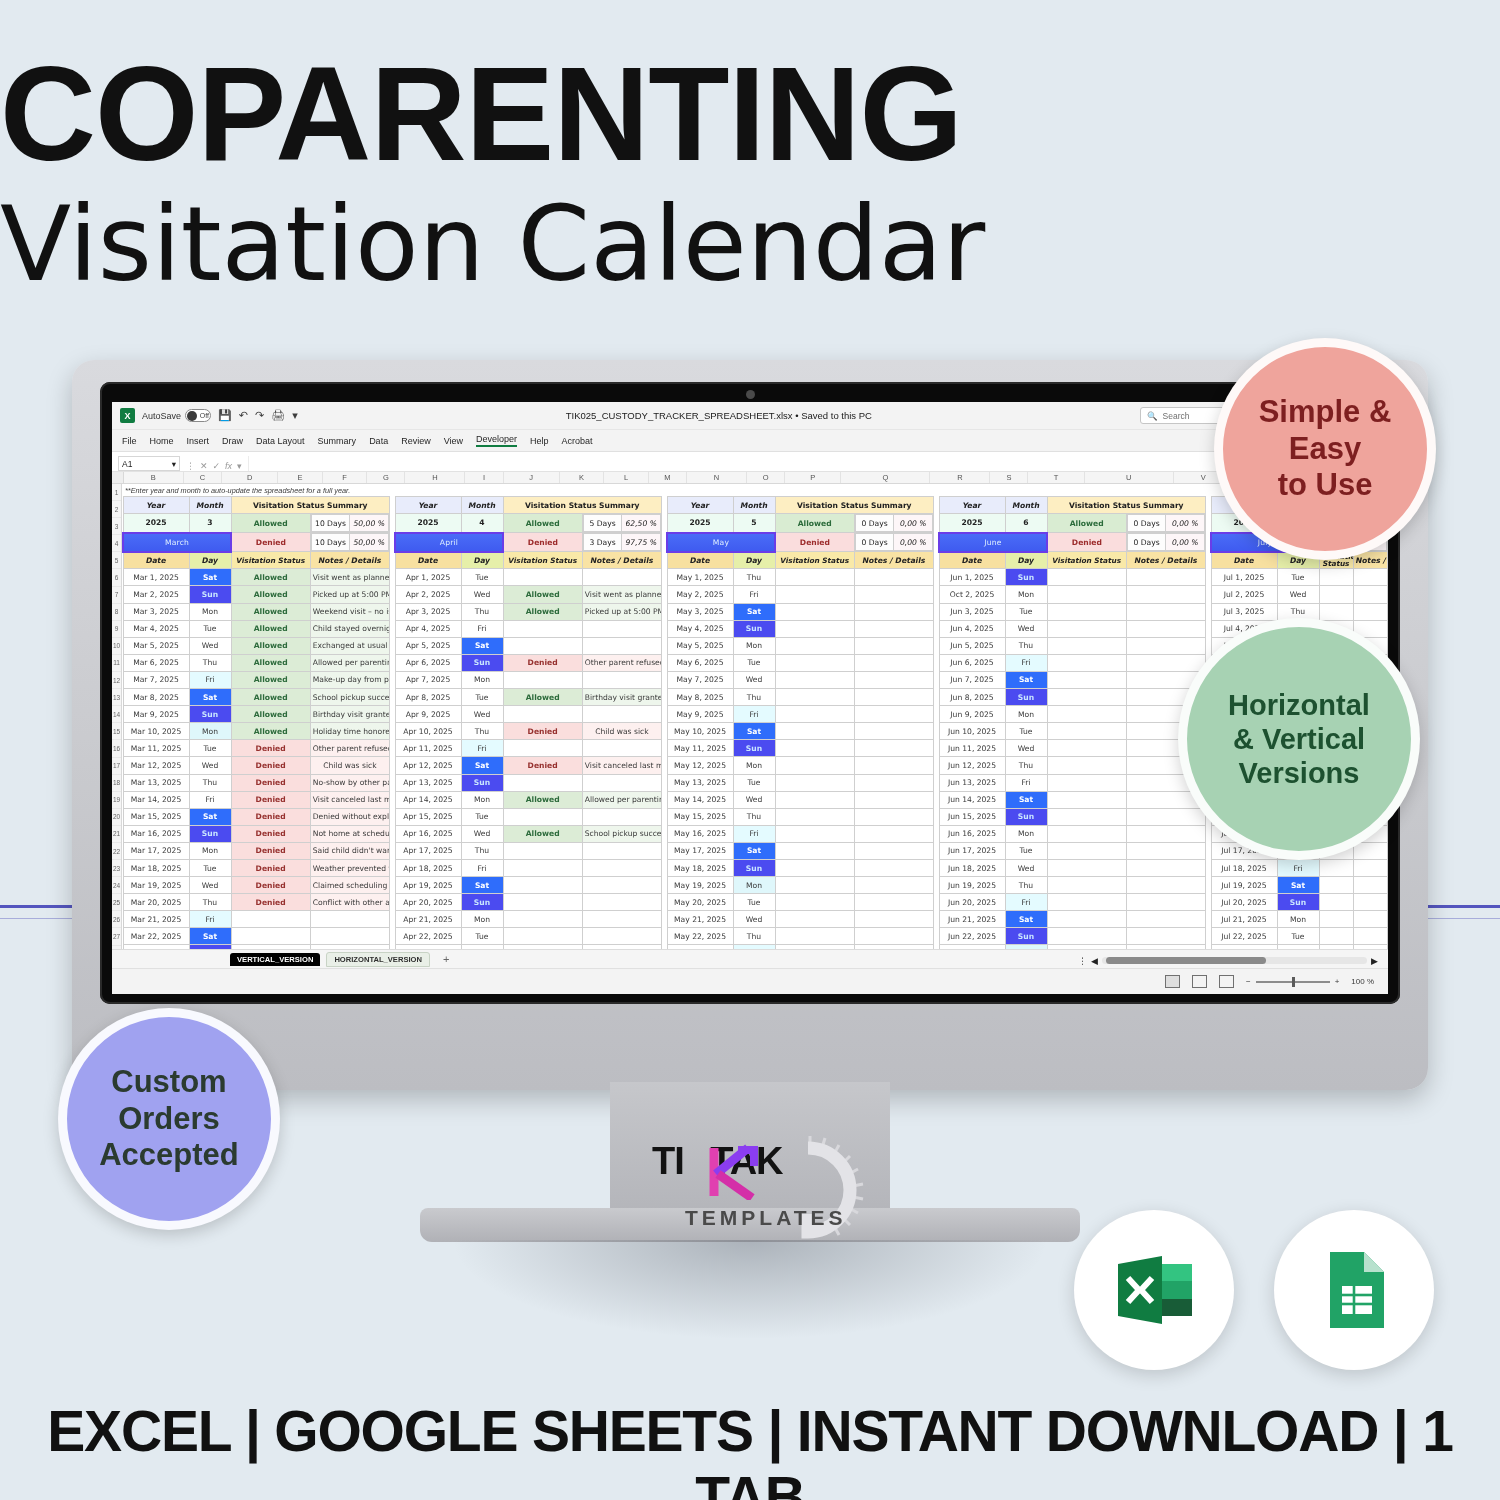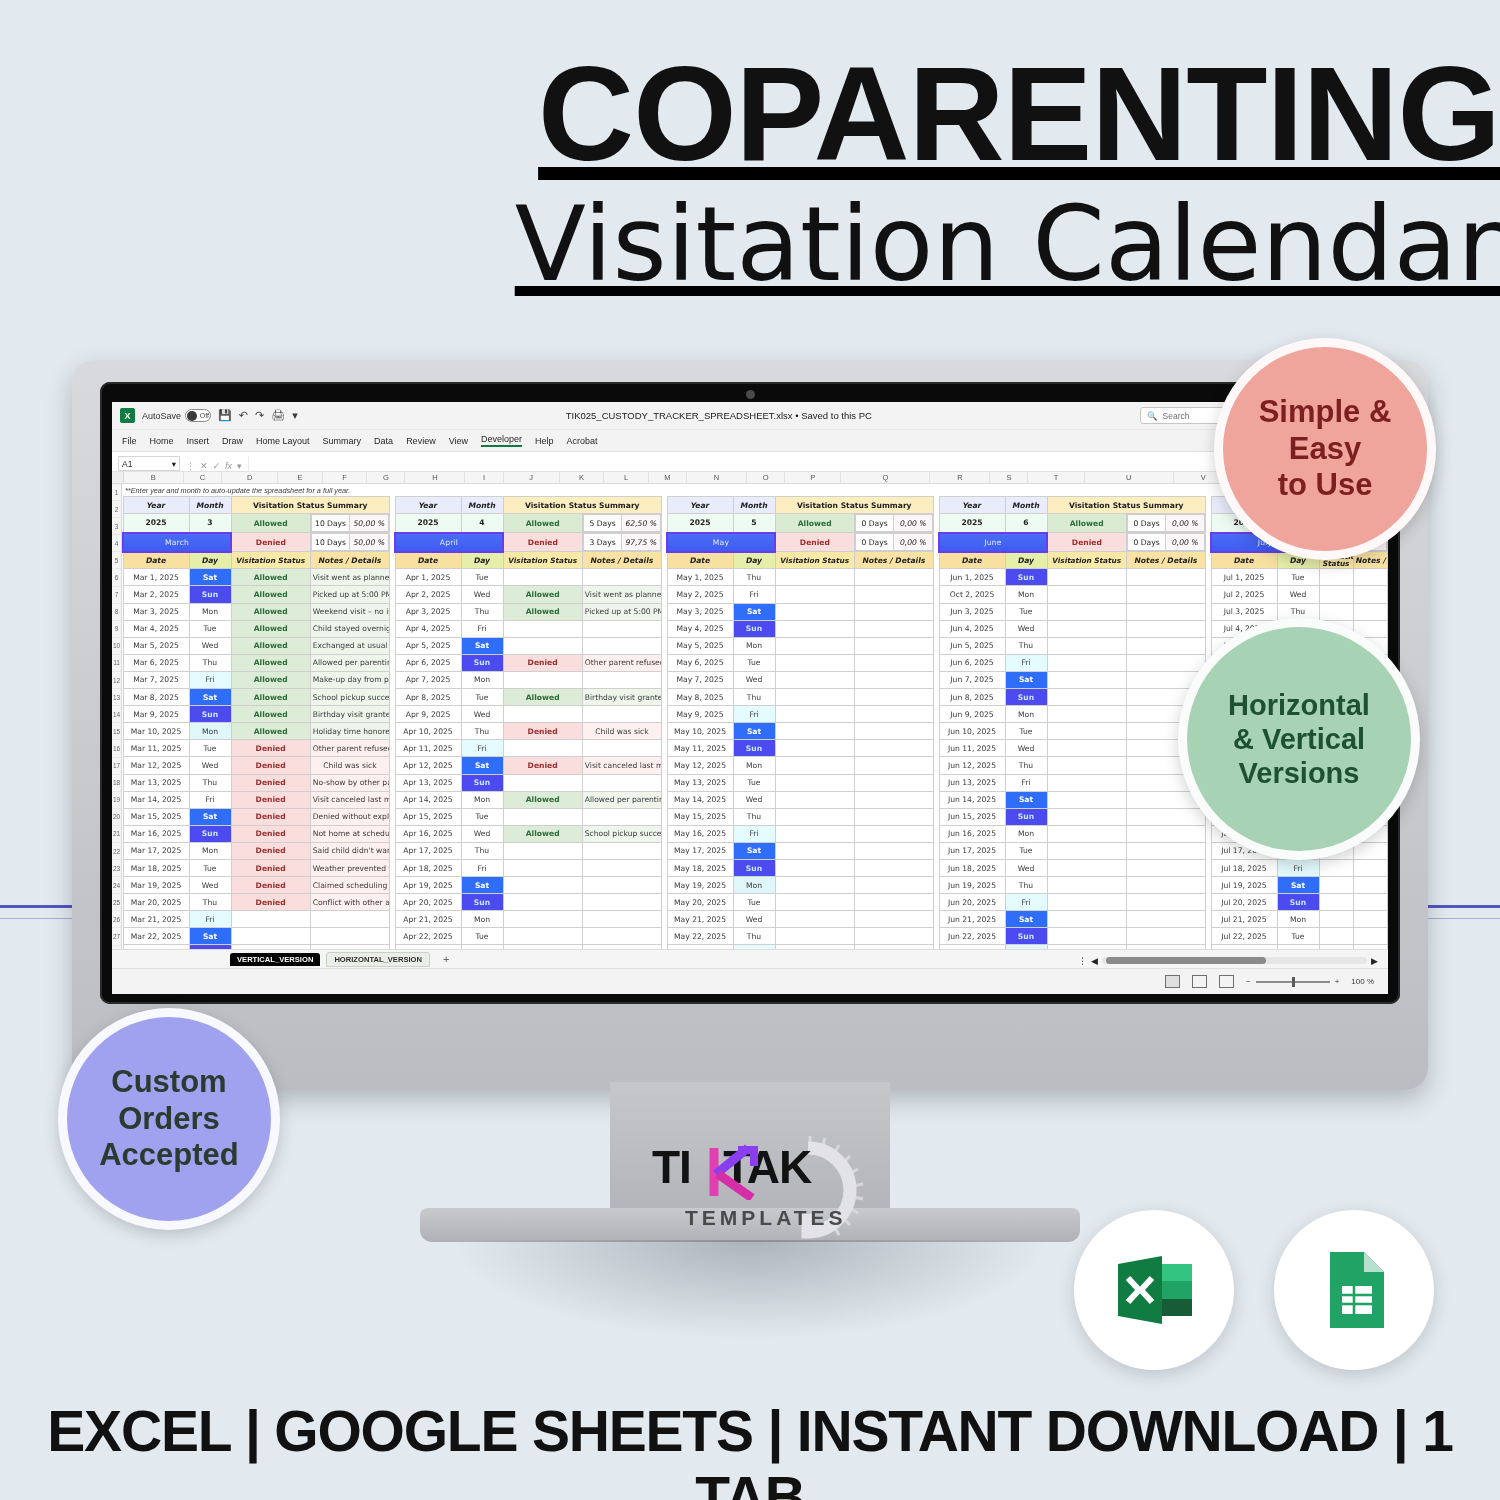--- a/index.html
+++ b/index.html
@@ -9,21 +9,21 @@
     background: #e2eaf0;
     position: relative;
     overflow: hidden;
   }
   
   .bg-line { position: absolute; left: 0; width: 1500px; height: 3px; background: #3b3bb5; opacity: .85; }
   .bg-line.l1 { top: 905px; }
   .bg-line.l2 { top: 918px; height: 1px; opacity:.35; }
 
   
-  .title-wrap { position: absolute; top: 48px; left: 0; width: 1500px; text-align: right; text-decoration: underline; }
+  .title-wrap { position: absolute; top: 48px; left: 0; width: 1500px; text-align: left; }
   .title-main {
     font-size: 133px; font-weight: 700; letter-spacing: -1px; color: #111;
     line-height: 1.0; font-family: "Liberation Sans", sans-serif;
   }
   .title-sub {
     font-size: 104px; font-weight: 400; color: #111; line-height: 1.15; margin-top: 4px;
     font-family: "DejaVu Sans", sans-serif;
   }
 
   
@@ -183,21 +183,21 @@
     border: 9px solid rgba(255,255,255,.93);
     box-shadow: 0 5px 16px rgba(0,0,0,.18);
     font-weight:700; line-height:1.18;
   }
   .badge-simple { left:1214px; top:338px; width:222px; height:222px; background:#efa49c; color:#7d1f20; font-size:31px; }
   .badge-versions { left:1178px; top:618px; width:242px; height:242px; background:#a7d2b3; color:#1d5130; font-size:29px; }
   .badge-custom { left:58px; top:1008px; width:222px; height:222px; background:#a0a2f0; color:#2b3b30; font-size:31px; }
 
   
   .logo { position:absolute; left: 630px; top: 1128px; width: 260px; height: 130px; }
-  .logo-row { position:absolute; left: 22px; top: 12px; font-size: 46px; font-weight: 800;
+  .logo-row { position:absolute; left: 22px; top: 12px; font-size: 38px; font-weight: 800;
               letter-spacing: -1px; color: #121212; font-family:"Liberation Sans", sans-serif; }
   .logo-k { position:absolute; left: 78px; top: 16px; width: 54px; height: 56px; }
   .logo-sub { position:absolute; left: 55px; top: 78px; font-size: 21px; letter-spacing: 4px;
               color:#4a4a4a; font-weight:700; }
   .logo-arc { position:absolute; left: 120px; top: 2px; width: 120px; height: 120px; }
 
   
   .ficon { position:absolute; width: 160px; height: 160px; border-radius:50%; background:#fff;
            box-shadow: 0 5px 18px rgba(0,0,0,.16); display:flex; align-items:center; justify-content:center; }
   .ficon.excel { left: 1074px; top: 1210px; }
@@ -248,21 +248,21 @@
             <span>🔍</span>
             <span>Search</span>
           </div>
         </div>
 
         <div class="xl-ribbon-tabs" id="ribbon-tabs">
             <span>File</span>
             <span>Home</span>
             <span>Insert</span>
             <span>Draw</span>
-            <span>Home Layout</span>
+            <span>Data Layout</span>
             <span>Summary</span>
             <span>Data</span>
             <span>Review</span>
             <span>View</span>
             <span class="active">Developer</span>
             <span>Help</span>
             <span>Acrobat</span>
           </div>
 
         <div class="xl-formula">

